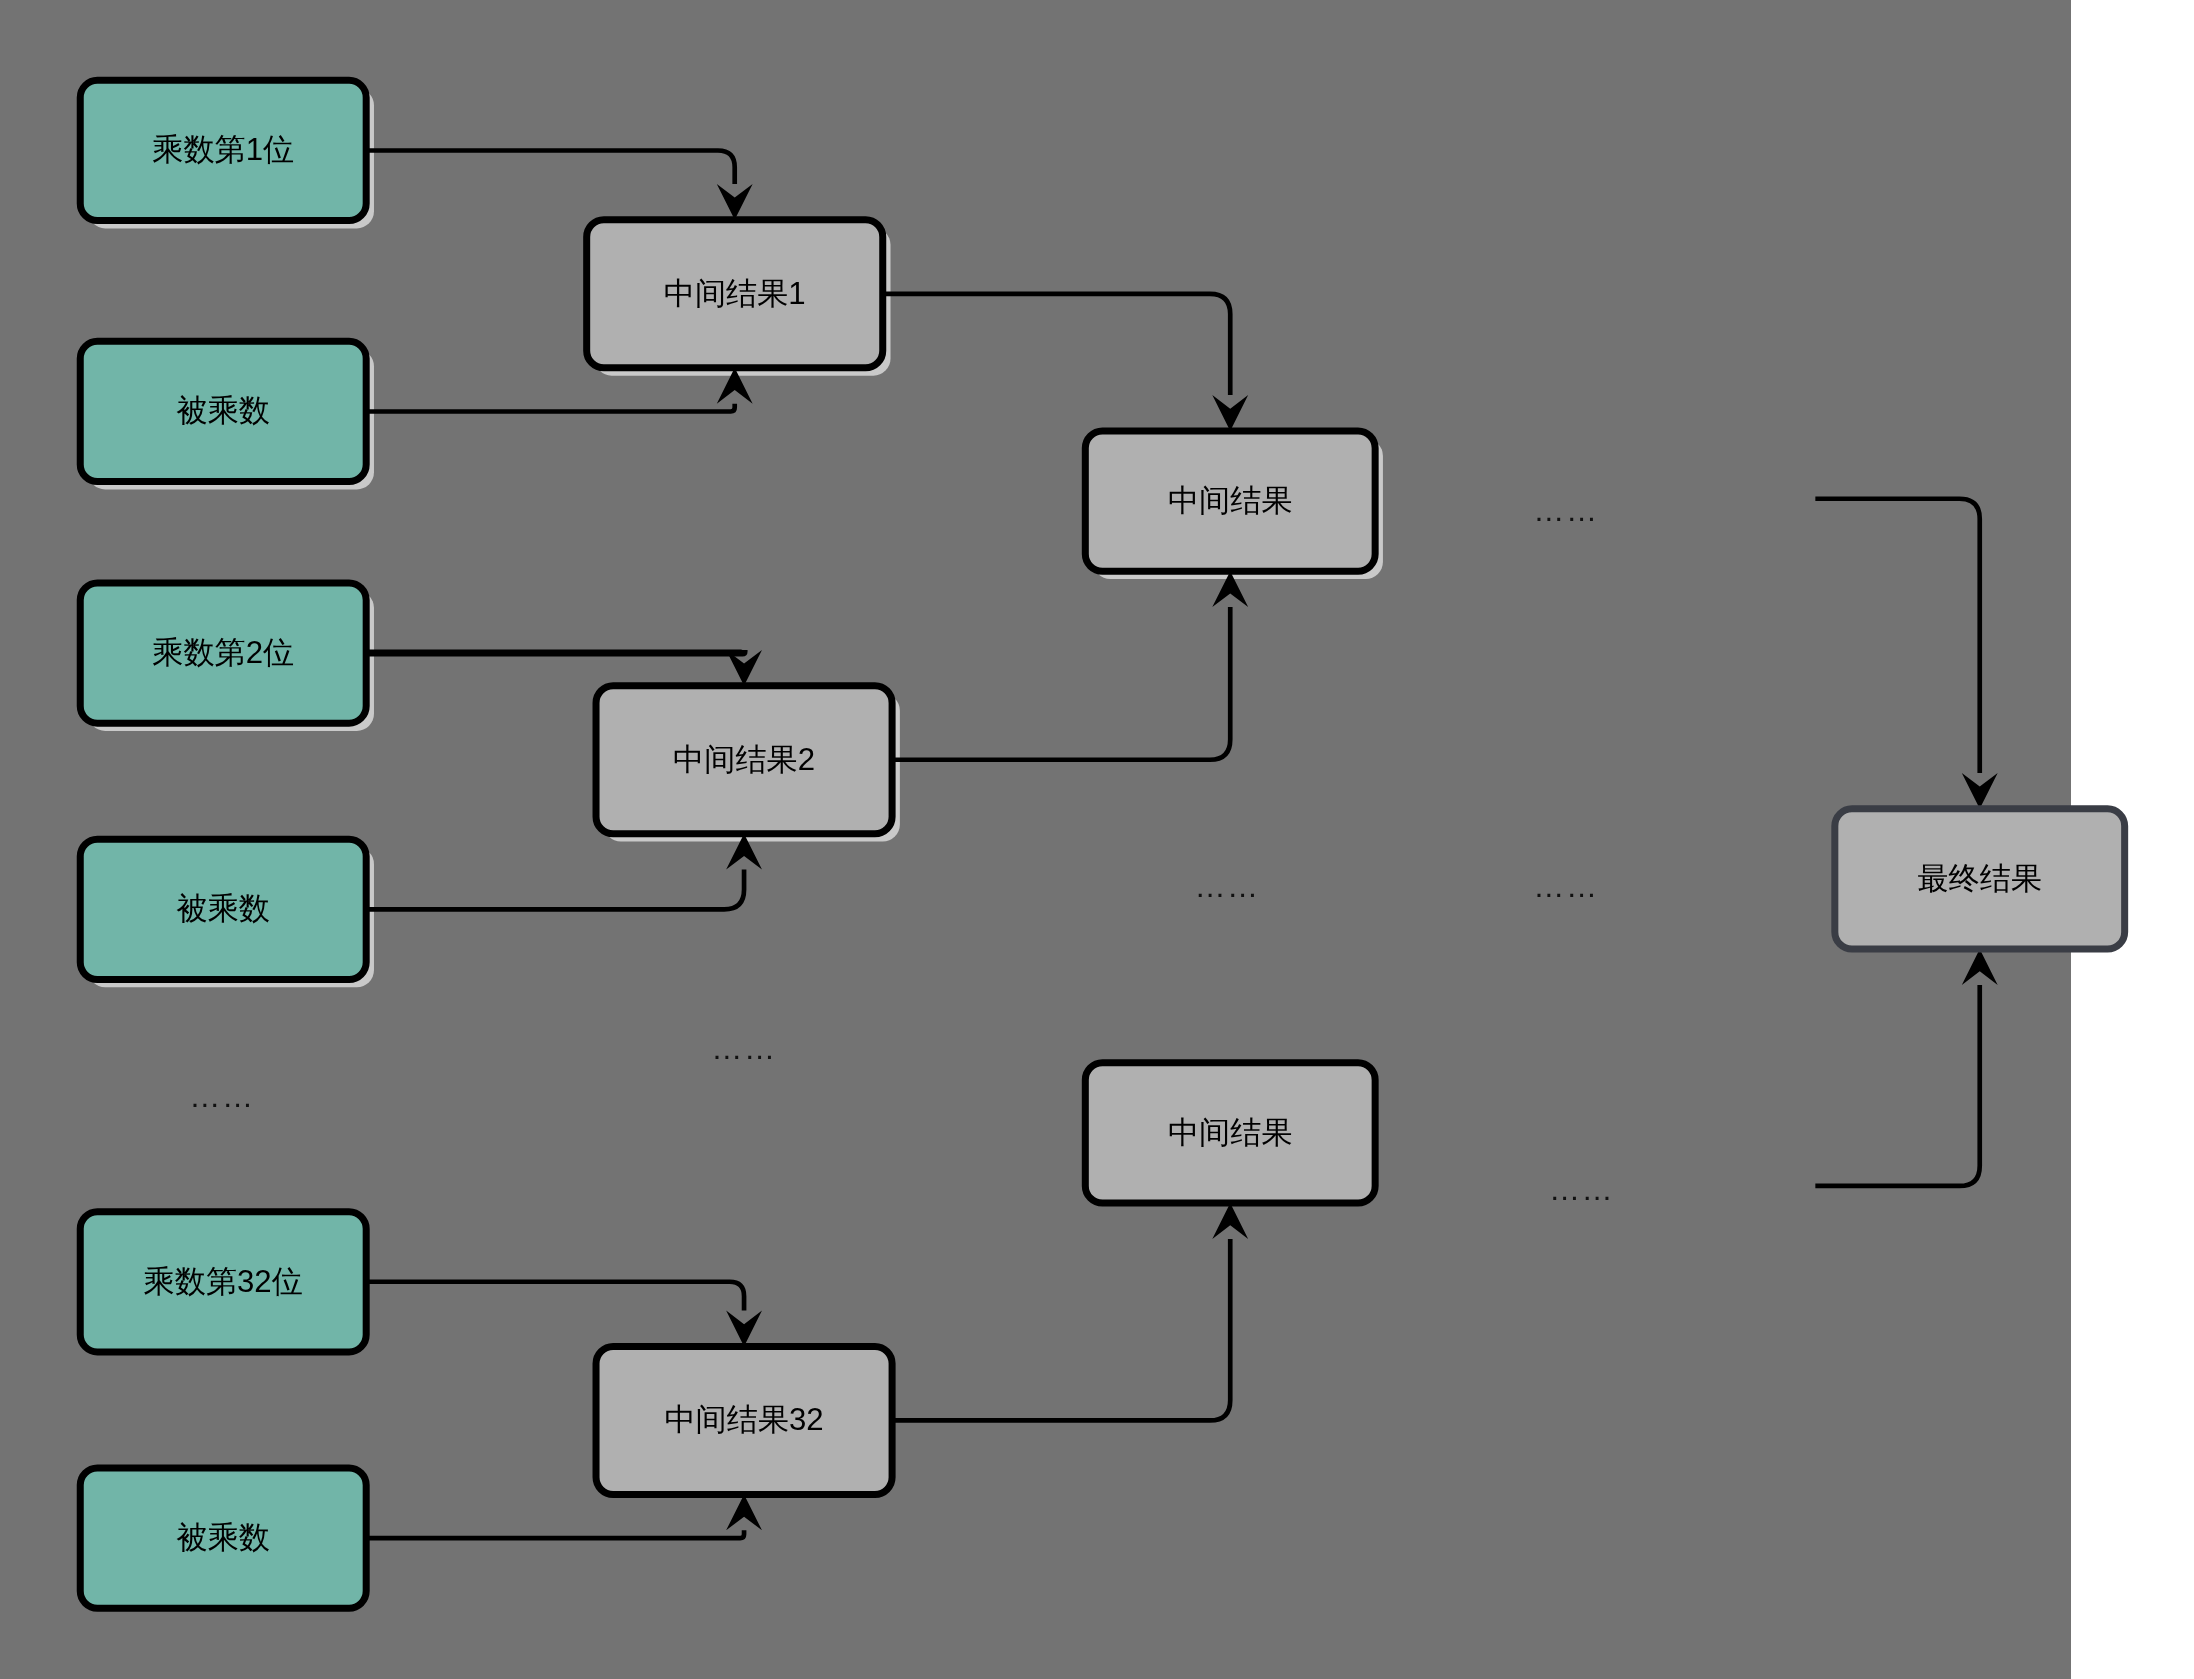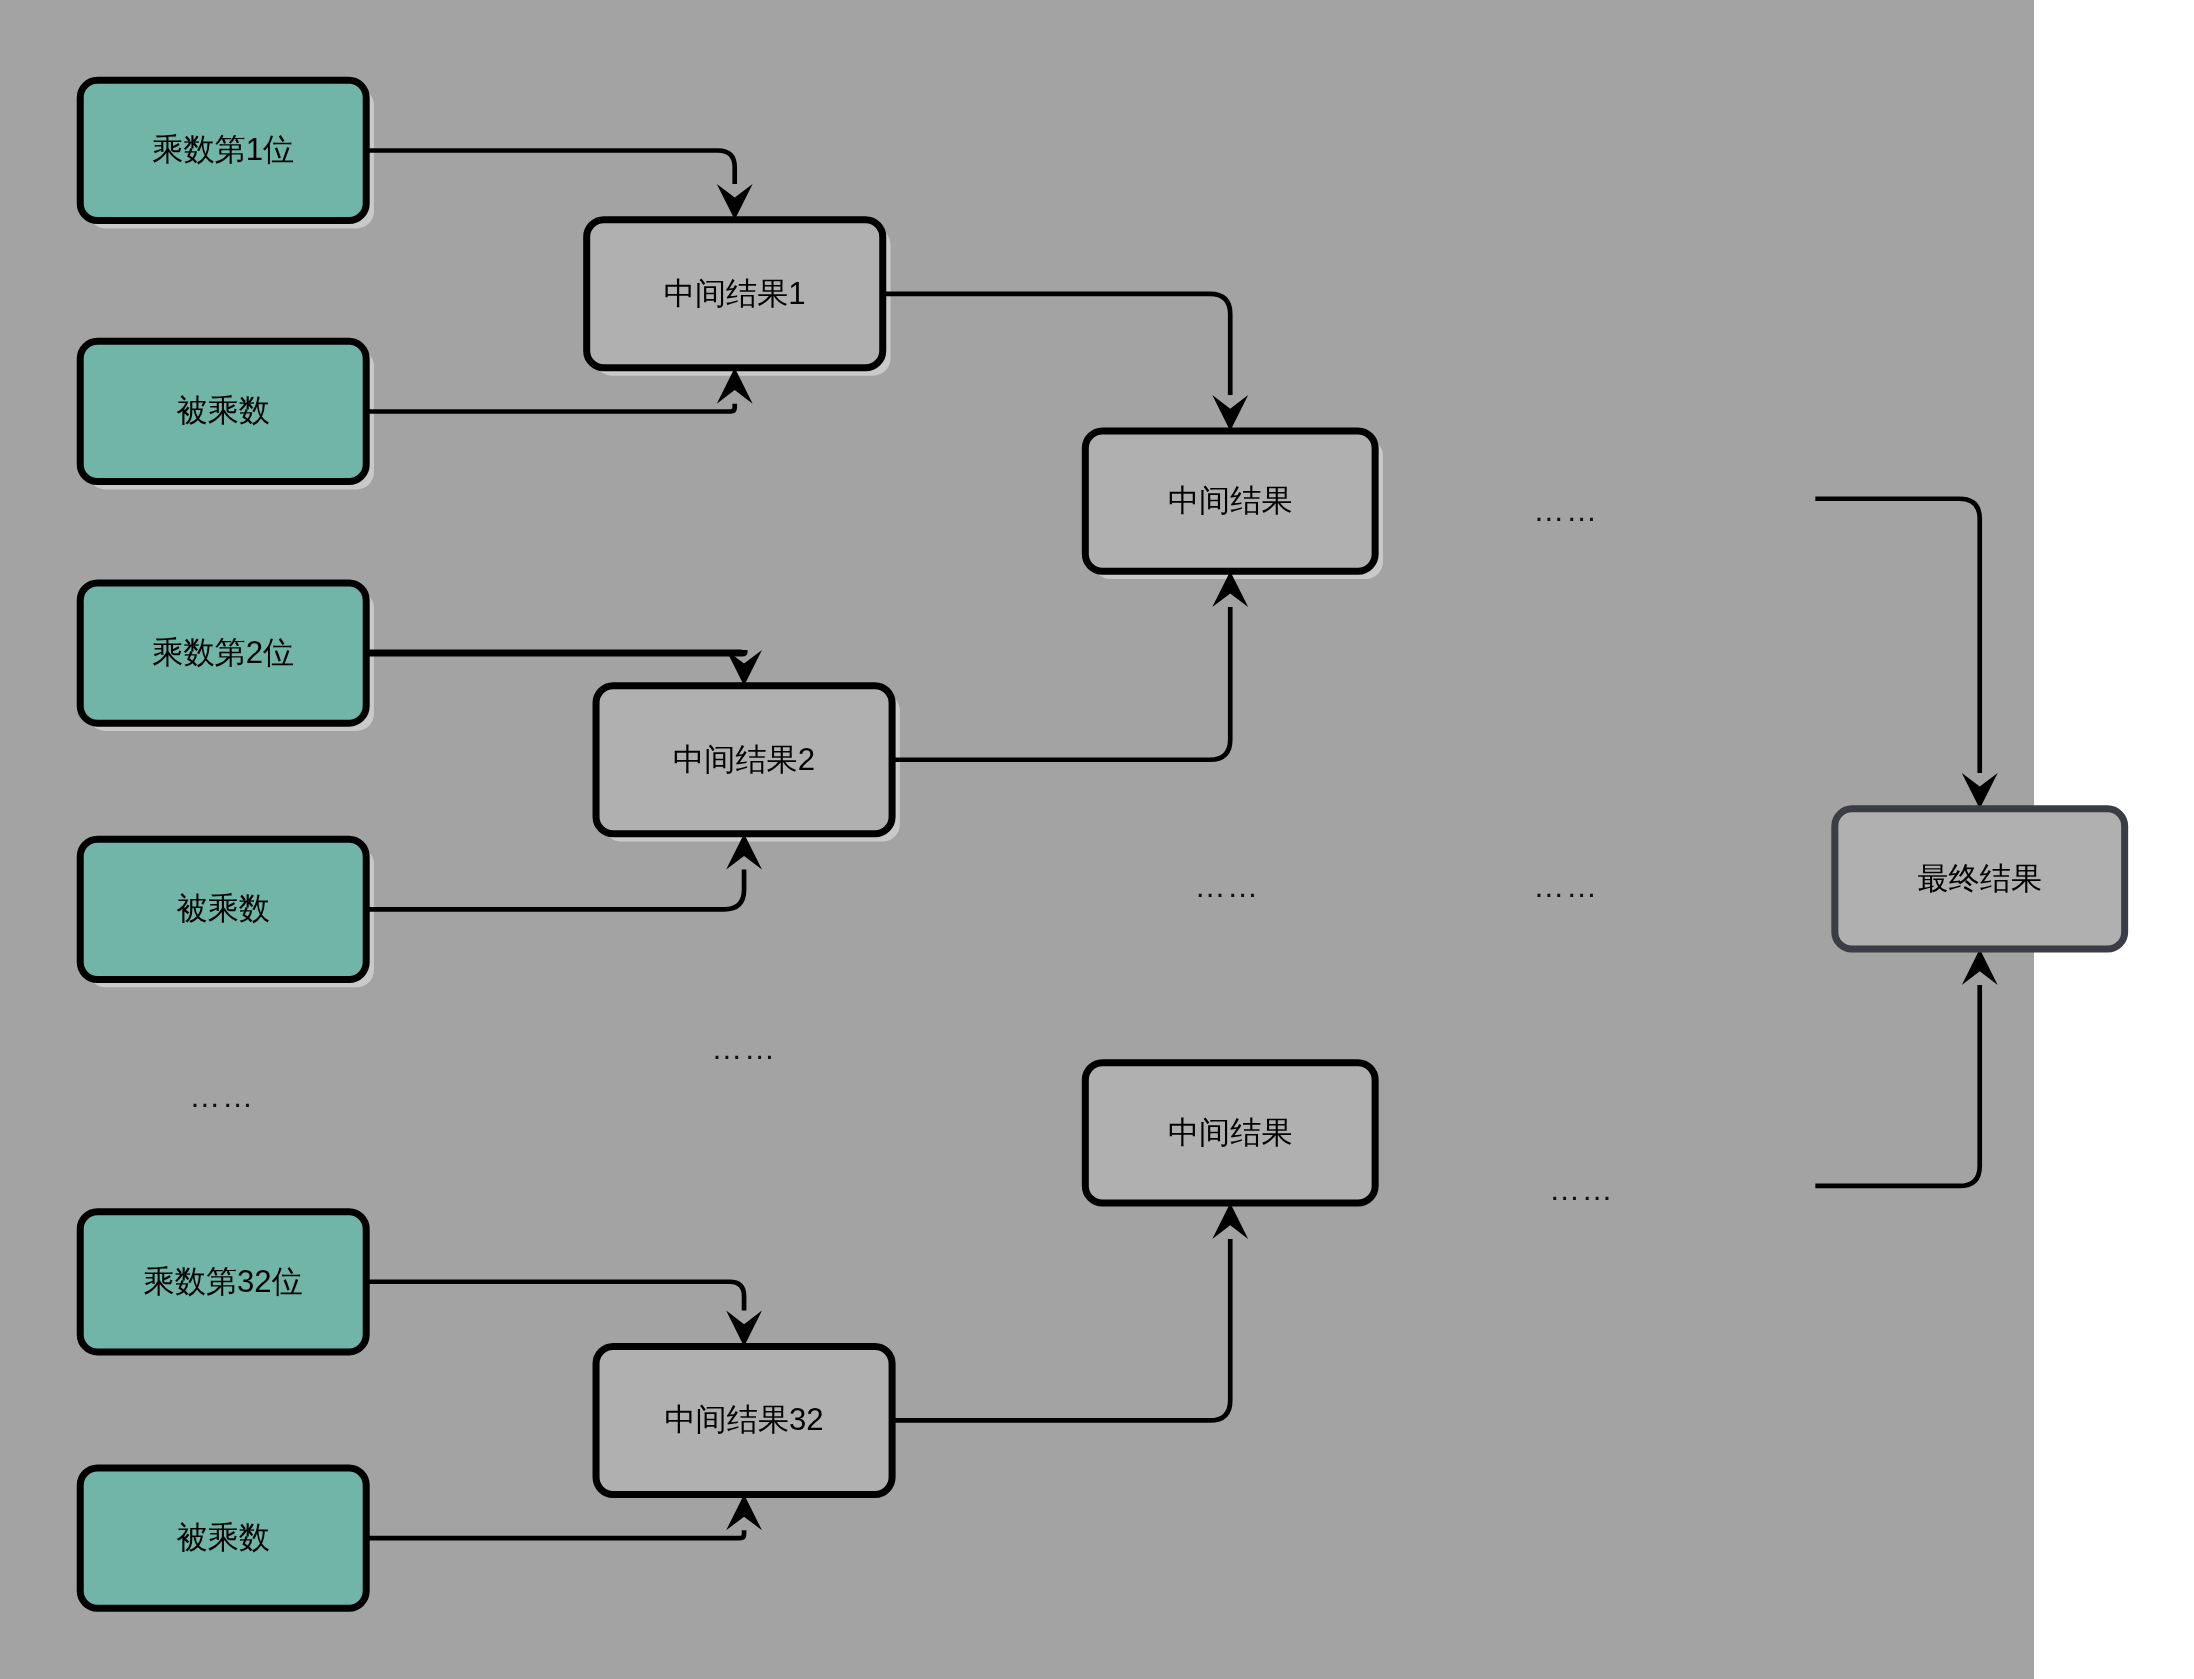--- a/index.html
+++ b/index.html
@@ -10,21 +10,22 @@
   body {
     width: 2194px;
     height: 1680px;
     font-family: "Liberation Sans", "DejaVu Sans", sans-serif;
     overflow: hidden;
   }
   #diagram-root {
     position: relative;
     width: 2034px;
     height: 1680px;
-    background: #a3a3a3;
+    background: #737373;
+    padding-left: 37px;
   }
   svg.canvas {
     position: absolute;
     left: 0;
     top: 0;
     width: 2194px;
     height: 1680px;
     display: block;
   }
   .node-label {

